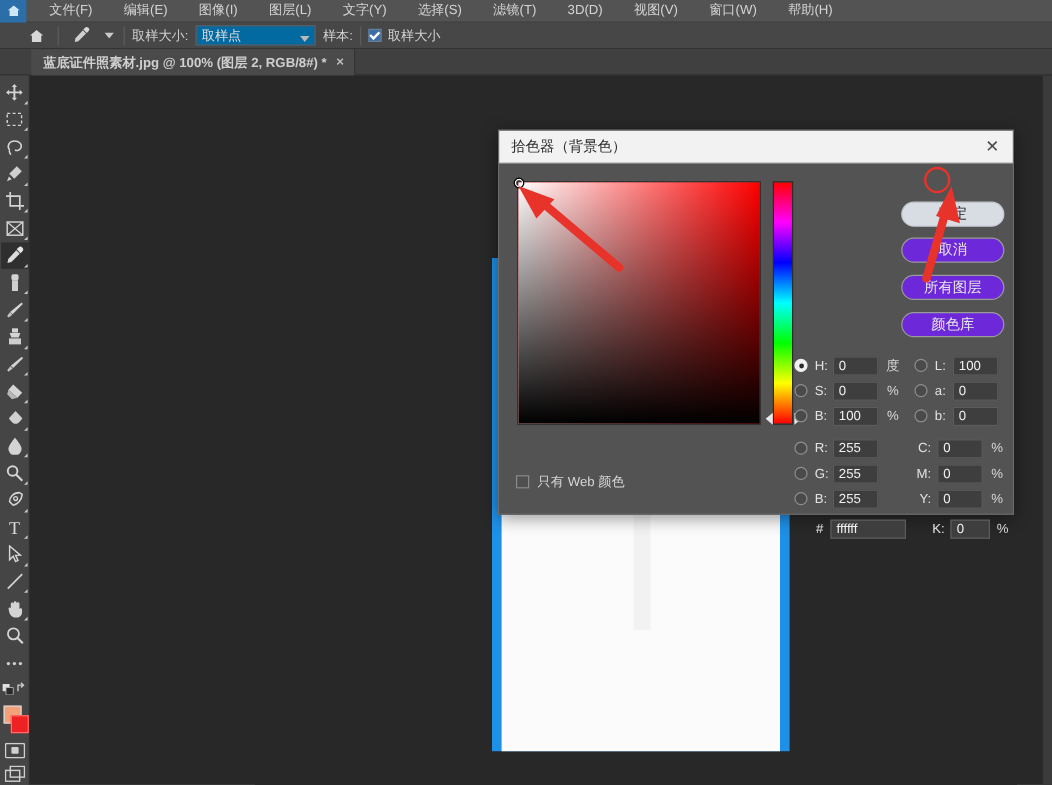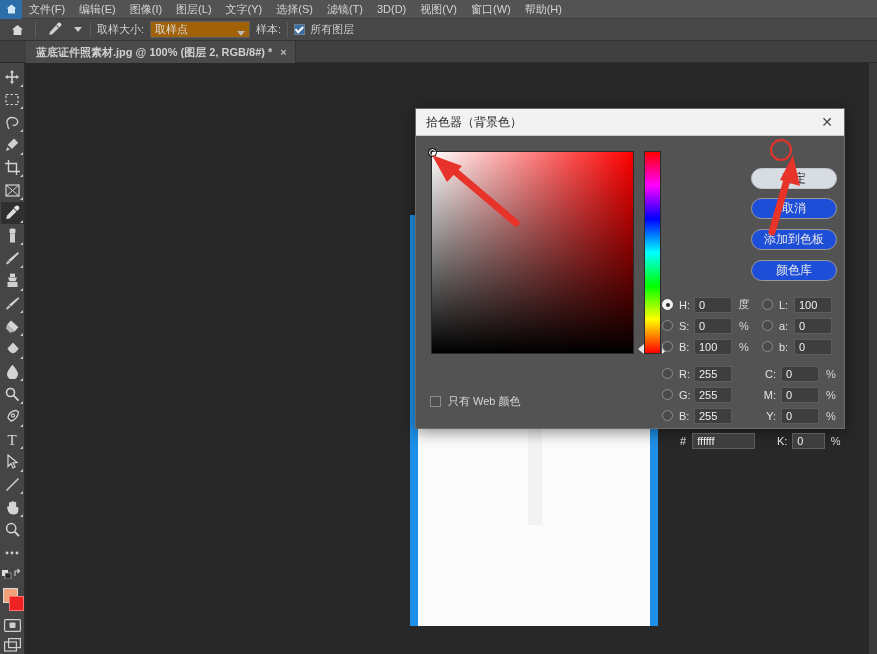--- a/index.html
+++ b/index.html
@@ -17,33 +17,33 @@
     background: #535353; display: flex; align-items: center;
     border-bottom: 1px solid #3d3d3d;
   }
   .home-btn {
     width: 22px; height: 19px; display: flex; align-items: center; justify-content: center;
     background: #2c6fa8;
   }
   .home-btn svg { display:block; }
   .menu-item {
     color: #d4d4d4; font-size: 11px; padding: 0 7px; line-height: 19px;
-    white-space: nowrap; cursor: default;
+    white-space: nowrap; cursor: default; margin-left: 12px;
   }
 
   
   .optionsbar {
     position: absolute; left: 0; top: 19px; width: 877px; height: 22px;
     background: #474747; display: flex; align-items: center; gap: 6px;
-    padding-left: 5px; border-bottom: 1px solid #333;
+    padding-left: 18px; border-bottom: 1px solid #333;
   }
   .opt-icon { width: 24px; height: 20px; display:flex; align-items:center; justify-content:center; }
   .opt-label { color: #d0d0d0; font-size: 11px; white-space: nowrap; }
   .opt-select {
-    background: #a16207; border: 1px solid #5e5e5e; color: #dcdcdc;
+    background: #0369a1; border: 1px solid #5e5e5e; color: #dcdcdc;
     font-size: 11px; height: 17px; display: flex; align-items: center;
     padding: 0 4px; position: relative; white-space: nowrap;
   }
   .opt-select .caret { position:absolute; right: 4px; top: 4px; }
   .sep { width:1px; height:16px; background:#5c5c5c; }
   .opt-check { display:flex; align-items:center; gap:5px; }
   .cb {
     width: 11px; height: 11px; background: #3b6ea5; border: 1px solid #6b7f93;
     display:flex; align-items:center; justify-content:center;
   }
@@ -141,21 +141,21 @@
   .webonly span { color:#d6d6d6; font-size:11px; }
 
   .preview-wrap { position:absolute; left: 250px; top: 12px; width: 62px; text-align:center; }
   .pv-label { color:#d2d2d2; font-size:10px; line-height:14px; }
   .pv-box { width: 52px; height: 60px; margin: 0 auto; border: 1px solid #2b2b2b; }
   .pv-new { height: 30px; background:#ffffff; }
   .pv-cur { height: 30px; background:#f01e0a; }
 
   .btn {
     position:absolute; left: 335px; width: 86px; height: 21px;
-    border: 1px solid #9a9a9a; border-radius: 11px; background: #1d4ed8;
+    border: 1px solid #9a9a9a; border-radius: 11px; background: #6d28d9;
     color:#e8e8e8; font-size: 12px; display:flex; align-items:center; justify-content:center;
   }
   .btn.primary { background: #d8dde4; color:#222; border:1px solid #c2c8cf; }
 
   .fields { position:absolute; left: 246px; top: 158px; width: 180px; }
   .frow { display:flex; align-items:center; height: 21px; gap: 0; margin-bottom: 0px; }
   .radio { width: 11px; height: 11px; border-radius: 50%; border: 1px solid #8e8e8e; background:#4a4a4a;
     display:flex; align-items:center; justify-content:center; margin-right: 6px; flex: 0 0 auto; }
   .radio.sel { background:#f0f0f0; border-color:#f0f0f0; }
   .radio.sel::after { content:""; width:4px;height:4px;border-radius:50%;background:#2a2a2a; }
@@ -246,21 +246,21 @@
       <span class="caret">
         <svg width="8" height="5" viewBox="0 0 8 5">
             <path d="M0 0 L8 0 L4 5 Z" fill="#b8b8b8"></path>
           </svg>
       </span>
     </div>
     <div class="opt-label">样本:</div>
     <div class="sep"></div>
     <div class="opt-check">
       <span class="cb on"></span>
-      <span class="opt-label">所有图层</span>
+      <span class="opt-label">取样大小</span>
     </div>
   </div>
 
   <div class="tabbar">
     <div class="doc-tab">
       <span>蓝底证件照素材.jpg @ 100% (图层 2, RGB/8#) *</span>
       <span class="x">×</span>
     </div>
   </div>
 
@@ -473,21 +473,21 @@
       <span class="hue-arrow-r"></span>
 
       <div class="webonly">
         <span class="cb2"></span>
         <span>只有 Web 颜色</span>
       </div>
 
 
       <div class="btn primary" style="top:32px">确定</div>
       <div class="btn" style="top:62px">取消</div>
-      <div class="btn" style="top:93px">添加到色板</div>
+      <div class="btn" style="top:93px">所有图层</div>
       <div class="btn" style="top:124px">颜色库</div>
 
       <div class="fields">
 
         <div class="frow">
           <span class="radio sel"></span>
           <span class="flabel">H:</span>
           <span class="finput">0</span>
           <span class="funit">度</span>
           <span class="fgap"></span>

